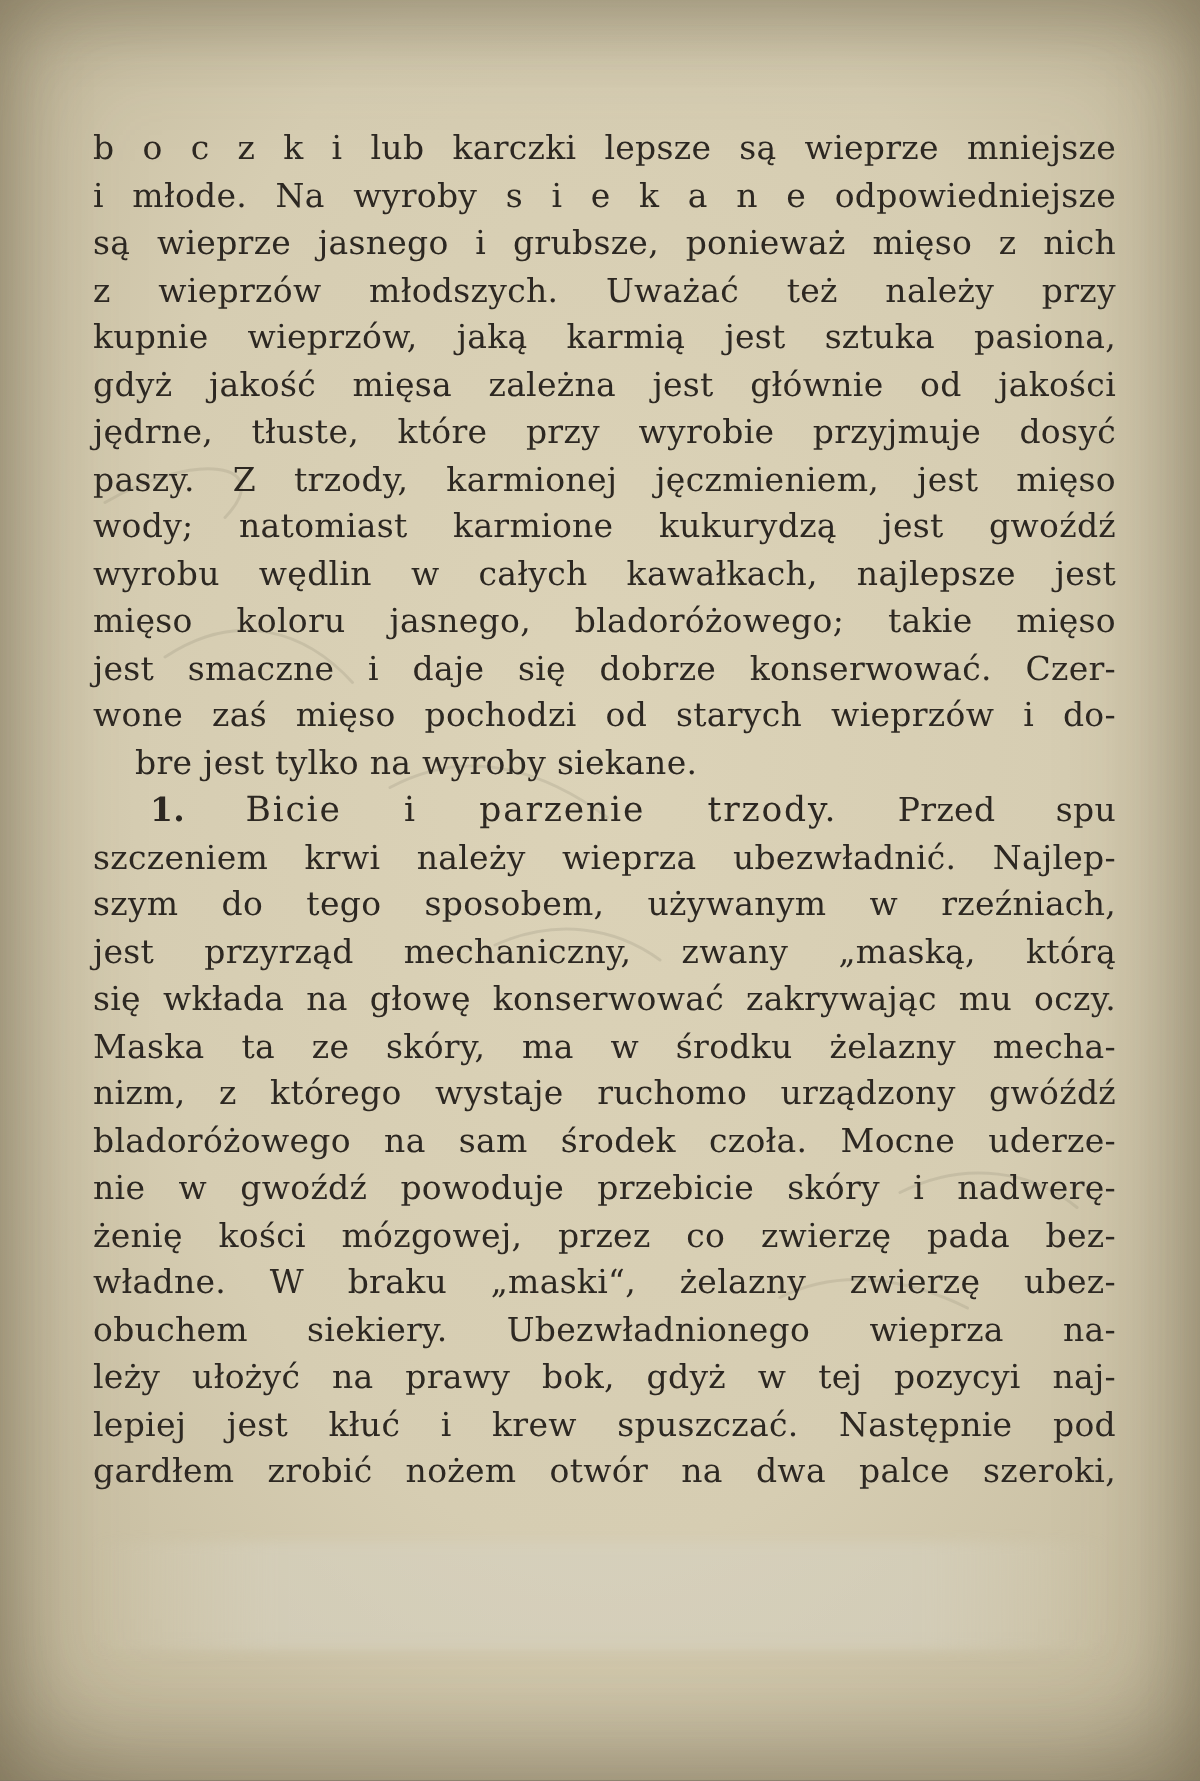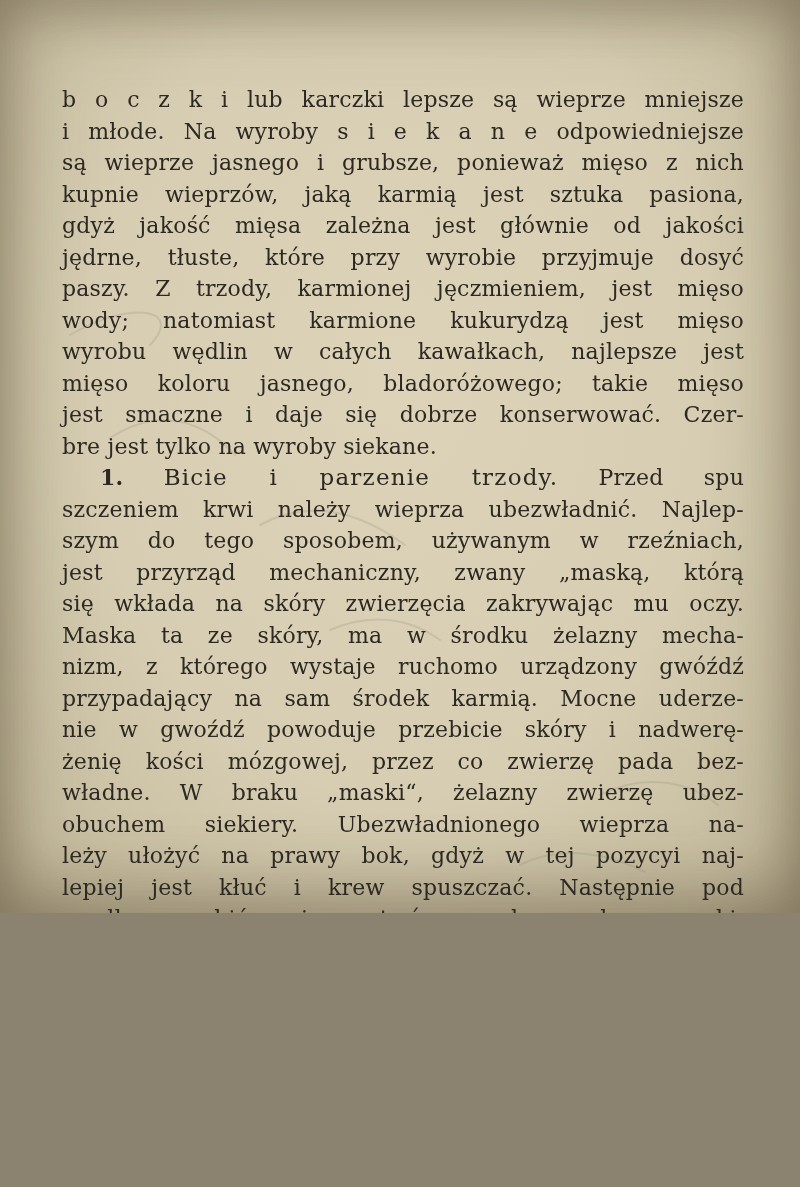--- a/index.html
+++ b/index.html
@@ -3,21 +3,21 @@
 <meta charset="utf-8">
 <style>
   html, body { margin: 0; padding: 0; }
   body {
     width: 800px; height: 1187px;
     background: #8b8270;
     font-family: "DejaVu Serif", "Liberation Serif", serif;
   }
   .scan {
     position: relative;
-    width: 800px; height: 913px;
+    width: 800px; height: 1187px;
     overflow: hidden;
     background: radial-gradient(ellipse at 50% 42%,
                 var(--paper, #dcd3b8) 0%,
                 #d6cdb2 55%,
                 #c7bda0 88%,
                 #b9af92 100%);
     box-shadow: inset 0 0 90px rgba(80, 70, 45, 0.35),
                 inset 0 -25px 60px rgba(95, 85, 60, 0.25),
                 inset 0 18px 40px rgba(95, 85, 60, 0.22);
   }
@@ -46,21 +46,21 @@
     letter-spacing: 0.2px;
   }
   .para { margin: 0; }
   .line {
     line-height: 31.5px;
     height: 31.5px;
     text-align: justify;
     text-align-last: justify;
     white-space: normal;
   }
-  .line.flush { text-align-last: left; }
+  .line.flush { text-align-last: left; margin-left: 28px; }
   .line.indent { text-indent: 38px; }
   .bold { font-weight: bold; }
   .section-title {
     font-weight: normal;
     font-size: 23px;
     letter-spacing: 1.2px;
   }
 </style>
 </head>
 <body>
@@ -77,44 +77,46 @@
       <path d="M 520 865 C 560 845, 605 852, 645 872"></path>
     </g>
   </svg>
 
   <div class="text-block">
 
     <div class="para">
       <div class="line">b o c z k i lub karczki lepsze są wieprze mniejsze</div>
       <div class="line">i młode.  Na wyroby  s i e k a n e  odpowiedniejsze</div>
       <div class="line">są wieprze jasnego i grubsze, ponieważ mięso z nich</div>
+      <div class="line">z wieprzów młodszych. Uważać też należy przy</div>
       <div class="line">kupnie wieprzów, jaką karmią jest sztuka pasiona,</div>
       <div class="line">gdyż jakość mięsa zależna jest głównie od jakości</div>
       <div class="line">jędrne, tłuste, które przy wyrobie przyjmuje dosyć</div>
       <div class="line">paszy. Z trzody, karmionej jęczmieniem, jest mięso</div>
-      <div class="line">wody; natomiast karmione kukurydzą jest mięso</div>
+      <div class="line">wody; natomiast karmione kukurydzą jest gwoźdź</div>
       <div class="line">wyrobu wędlin w całych kawałkach, najlepsze jest</div>
       <div class="line">mięso koloru jasnego, bladoróżowego; takie mięso</div>
       <div class="line">jest smaczne i daje się dobrze konserwować. Czer-</div>
+      <div class="line">wone zaś mięso pochodzi od starych wieprzów i do-</div>
       <div class="line flush">bre jest tylko na wyroby siekane.</div>
     </div>
 
     <div class="para">
       <div class="line indent">
         <span class="bold">1.</span>
         <span class="section-title">Bicie i parzenie trzody.</span>
         <span>Przed spu</span>
       </div>
       <div class="line">szczeniem krwi należy wieprza ubezwładnić. Najlep-</div>
       <div class="line">szym do tego sposobem, używanym w rzeźniach,</div>
       <div class="line">jest przyrząd mechaniczny, zwany „maską, którą</div>
-      <div class="line">się wkłada na skóry zwierzęcia zakrywając mu oczy.</div>
+      <div class="line">się wkłada na głowę konserwować zakrywając mu oczy.</div>
       <div class="line">Maska ta ze skóry, ma w środku żelazny mecha-</div>
       <div class="line">nizm, z którego wystaje ruchomo urządzony gwóźdź</div>
-      <div class="line">przypadający na sam środek karmią. Mocne uderze-</div>
+      <div class="line">bladoróżowego na sam środek czoła. Mocne uderze-</div>
       <div class="line">nie w gwoźdź powoduje przebicie skóry i nadwerę-</div>
       <div class="line">żenię kości mózgowej, przez co zwierzę pada bez-</div>
       <div class="line">władne. W braku „maski“, żelazny zwierzę ubez-</div>
       <div class="line">obuchem siekiery. Ubezwładnionego wieprza na-</div>
       <div class="line">leży ułożyć na prawy bok, gdyż w tej pozycyi naj-</div>
       <div class="line">lepiej jest kłuć i krew spuszczać. Następnie pod</div>
       <div class="line">gardłem zrobić nożem otwór na dwa palce szeroki,</div>
     </div>
 
   </div>

